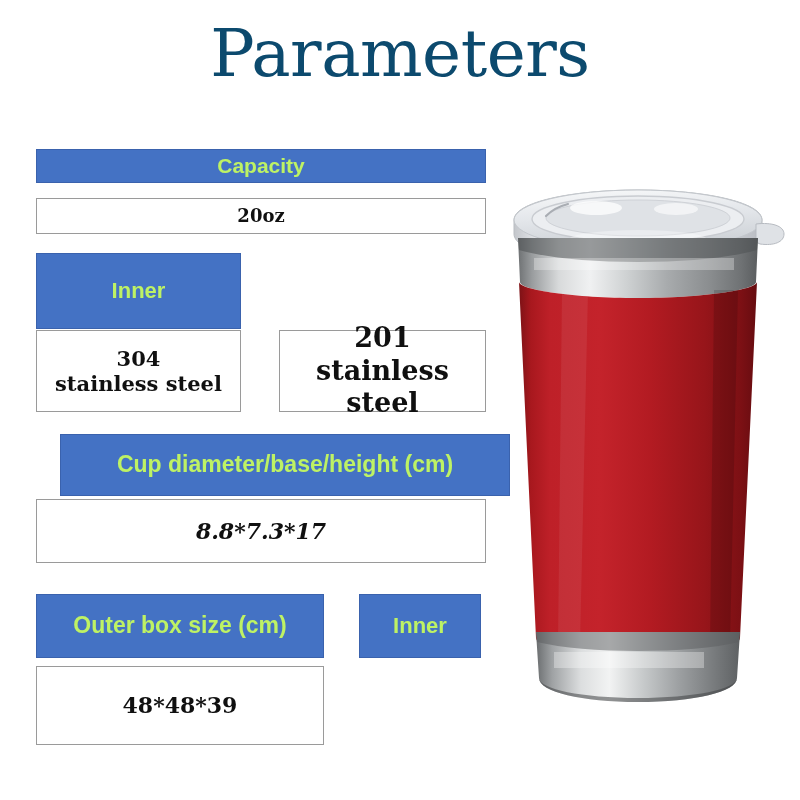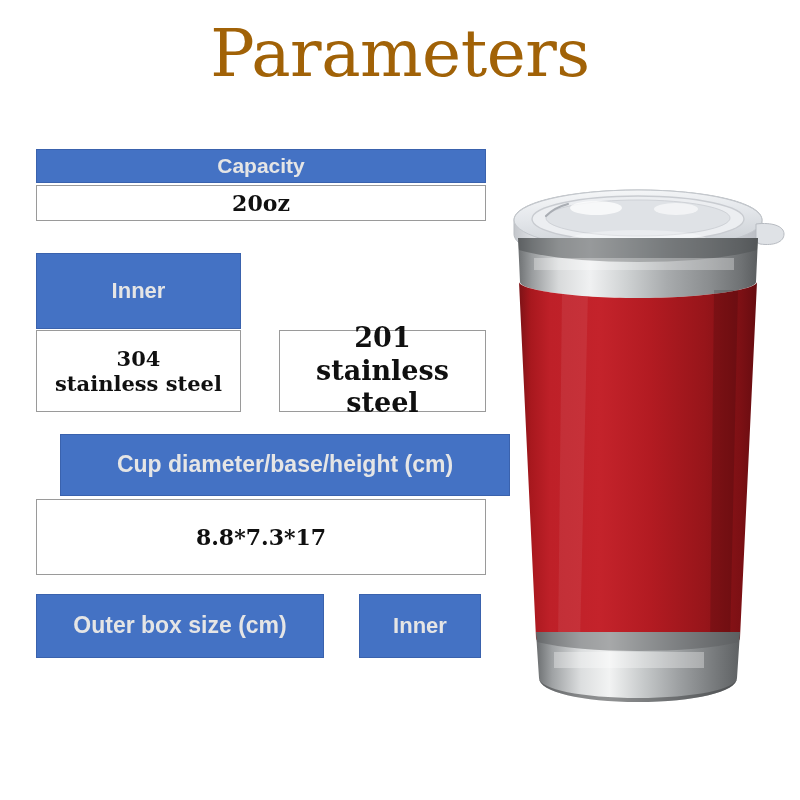--- a/index.html
+++ b/index.html
@@ -23,31 +23,31 @@
   .page-title {
     position: absolute;
     left: 0;
     top: 16px;
     width: 800px;
     text-align: center;
     font-family: "DejaVu Serif", "Liberation Serif", serif;
     font-size: 66px;
     line-height: 76px;
     font-weight: 400;
-    color: #a16207;
+    color: #0c4a6e;
     letter-spacing: -0.5px;
   }
 
   
   .spec-header {
     position: absolute;
     box-sizing: border-box;
     background: #4472c4;
     border: 1px solid #3a62ad;
-    color: #e5e5e5;
+    color: #bef264;
     font-family: "Liberation Sans", sans-serif;
     font-weight: bold;
     display: flex;
     align-items: center;
     justify-content: center;
     text-align: right;
     line-height: 1.12;
     padding: 16px 4px;
   }
   .spec-value {
@@ -61,31 +61,31 @@
     display: flex;
     align-items: center;
     justify-content: center;
     text-align: center;
     line-height: 1.2;
     padding: 0 4px;
   }
 
   
   .hdr-capacity { left: 36px;  top: 149px; width: 450px; height: 34px; font-size: 21px; }
-  .val-capacity { left: 36px;  top: 185px; width: 450px; height: 36px; font-size: 22px; }
+  .val-capacity { left: 36px;  top: 198px; width: 450px; height: 36px; font-size: 18px; }
 
   
   .hdr-inner    { left: 36px;  top: 253px; width: 205px; height: 76px; font-size: 22px; }
   .val-inner    { left: 36px;  top: 330px; width: 205px; height: 82px; font-size: 21px; }
   .hdr-outside  { left: 279px; top: 253px; width: 207px; height: 76px; font-size: 22px; }
   .val-outside  { left: 279px; top: 330px; width: 207px; height: 82px; font-size: 27px; }
 
   
   .hdr-cupdim   { left: 36px;  top: 434px; width: 450px; height: 62px; font-size: 23px; margin-left: 24px; }
-  .val-cupdim   { left: 36px;  top: 499px; width: 450px; height: 76px; font-size: 22px; }
+  .val-cupdim   { left: 36px;  top: 499px; width: 450px; height: 64px; font-size: 22px; font-style: italic; }
 
   
   .hdr-boxsize  { left: 36px;  top: 594px; width: 288px; height: 64px; font-size: 23px; }
   .val-boxsize  { left: 36px;  top: 666px; width: 288px; height: 79px; font-size: 22px; }
   .hdr-pcs      { left: 359px; top: 594px; width: 122px; height: 64px; font-size: 22px; }
   .val-pcs      { left: 359px; top: 666px; width: 122px; height: 79px; font-size: 22px; }
 
   
   .product-label {
     position: absolute;
@@ -122,20 +122,21 @@
 
   <div class="spec-header hdr-inner">Inner</div>
   <div class="spec-value val-inner">304<br>stainless steel</div>
 
   <div class="spec-value val-outside">201<br>stainless steel</div>
 
   <div class="spec-header hdr-cupdim">Cup diameter/base/height (cm)</div>
   <div class="spec-value val-cupdim">8.8*7.3*17</div>
 
   <div class="spec-header hdr-boxsize">Outer box size (cm)</div>
+  <div class="spec-value val-boxsize">48*48*39</div>
 
   <div class="spec-header hdr-pcs">Inner</div>
 
 
   <div class="tumbler">
     <svg viewBox="0 0 300 530" xmlns="http://www.w3.org/2000/svg">
       <defs>
 
         <linearGradient id="bodyGrad" x1="0" y1="0" x2="1" y2="0">
           <stop offset="0.00" stop-color="#7d1216"></stop>

